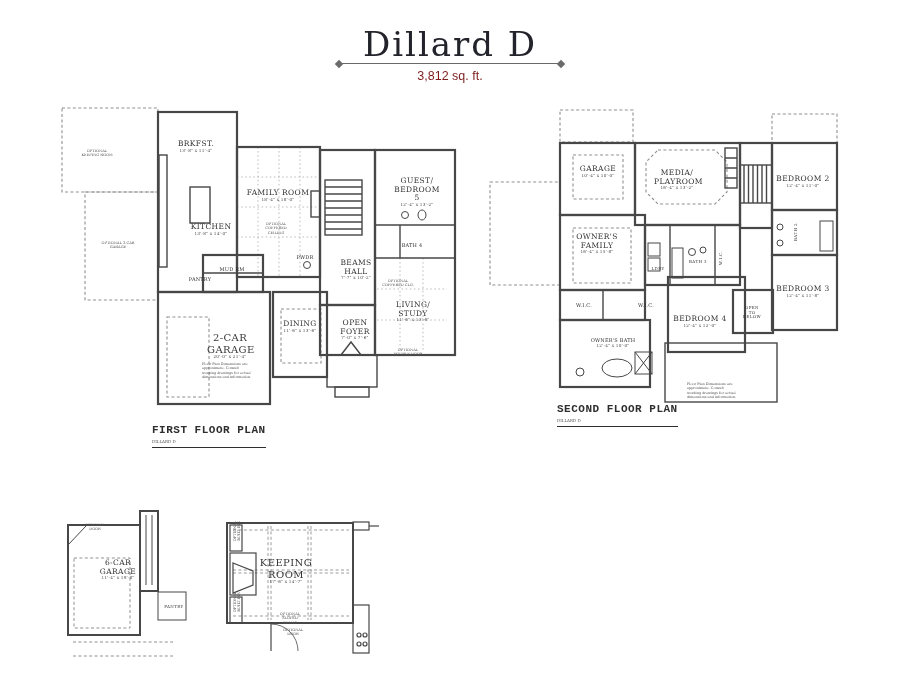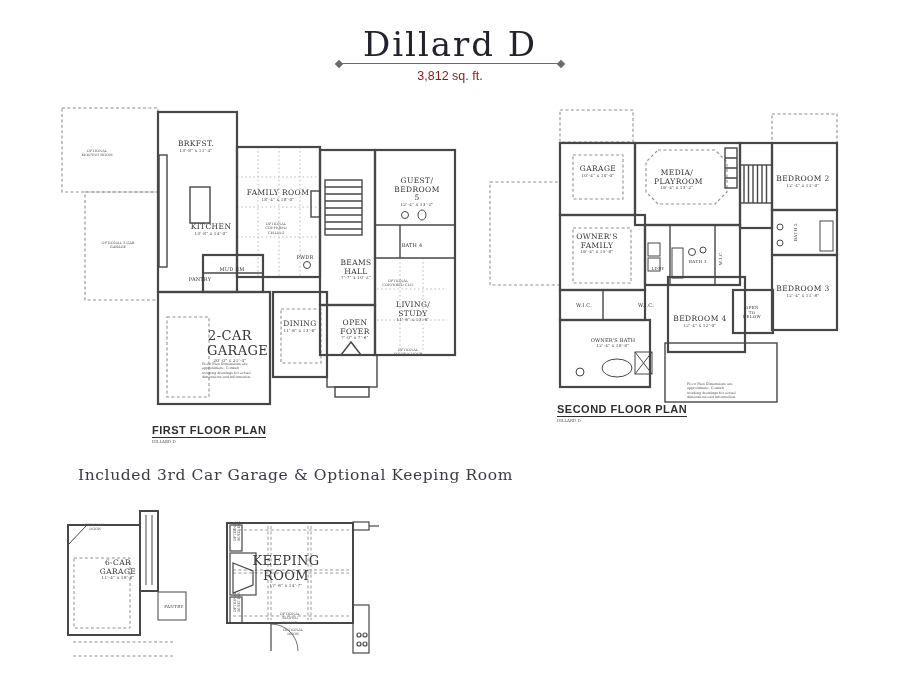--- a/index.html
+++ b/index.html
@@ -13,34 +13,34 @@
   .diamond.l{left:-3px}.diamond.r{right:-3px}
   .subtitle{position:absolute;left:0;top:69px;width:900px;text-align:center;
             font-size:12.5px;color:#7f1d1d;font-family:"Liberation Sans",sans-serif;}
   
   .plan{position:absolute;}
   svg{display:block}
   
   .rlabel{position:absolute;transform:translate(-50%,-50%);text-align:center;
           color:#353535;line-height:1.15;white-space:normal;}
   .rname{display:block;font-size:7.5px;letter-spacing:.4px;}
-  .rname.big{font-size:13px;margin-top:8px;}
+  .rname.big{font-size:10px;margin-top:8px;}
   .rname.sm{font-size:5px;letter-spacing:.2px;}
   .rname.xs{font-size:4px;}
   .rdims{display:block;font-size:4.2px;letter-spacing:.2px;color:#4a4a4a;}
   .narrow{width:46px;}
   .vnarrow{width:34px;}
   .note{position:absolute;transform:translate(-50%,-50%);text-align:center;
         font-size:3.6px;line-height:1.2;color:#555;width:34px;}
   .vert{transform:translate(-50%,-50%) rotate(-90deg);}
   .disclaimer{position:absolute;font-size:3.4px;line-height:1.3;color:#555;width:52px;text-align:left;}
   
   .plancap{position:absolute;font-size:11px;font-weight:bold;letter-spacing:.5px;
-           color:#2e2e2e;border-bottom:1.4px solid #2e2e2e;padding-bottom:1px;
-           font-family:Liberation Sans, sans-serif;}
+           color:#2e2e2e;border-bottom:1.4px solid #2e2e2e;padding-bottom:11px;
+           font-family:Liberation Mono, monospace;}
   .plansub{position:absolute;font-size:4px;color:#555;}
   .heading{position:absolute;left:78px;top:466px;font-size:15.5px;letter-spacing:.6px;color:#3b3b44;}
 </style>
 </head>
 <body>
 
 <div class="canvas">
 
   <div class="title">Dillard D</div>
   <div class="rule">
@@ -243,21 +243,20 @@
   <div class="rlabel" style="left:698px;top:262px">
     <span class="rname xs">BATH 3</span>
   </div>
   <div class="rlabel vert" style="left:721px;top:258px">
     <span class="rname xs">W.I.C.</span>
   </div>
   <div class="disclaimer" style="left:687px;top:382px">Floor Plan Dimensions are approximate. Consult working drawings for actual dimensions and information.</div>
   <div class="plancap" style="left:557px;top:403px">SECOND FLOOR PLAN</div>
   <div class="plansub" style="left:557px;top:418px">DILLARD D</div>
 
-  <div class="heading">Included 3rd Car Garage &amp; Optional Keeping Room</div>
 
   <div class="plan" style="left:58px;top:510px;width:150px;height:152px">
     <svg width="150" height="152" viewBox="0 0 150 152">
       <g stroke="#909090" fill="none" stroke-width="1" stroke-dasharray="3,2.4">
         <path d="M15 132 H115 M15 146 H115"></path>
         <rect x="16" y="48" width="56" height="70"></rect>
       </g>
       <g stroke="#474747" fill="none" stroke-width="2">
         <rect x="10" y="15" width="72" height="110"></rect>
         <rect x="82" y="1" width="18" height="80"></rect>

